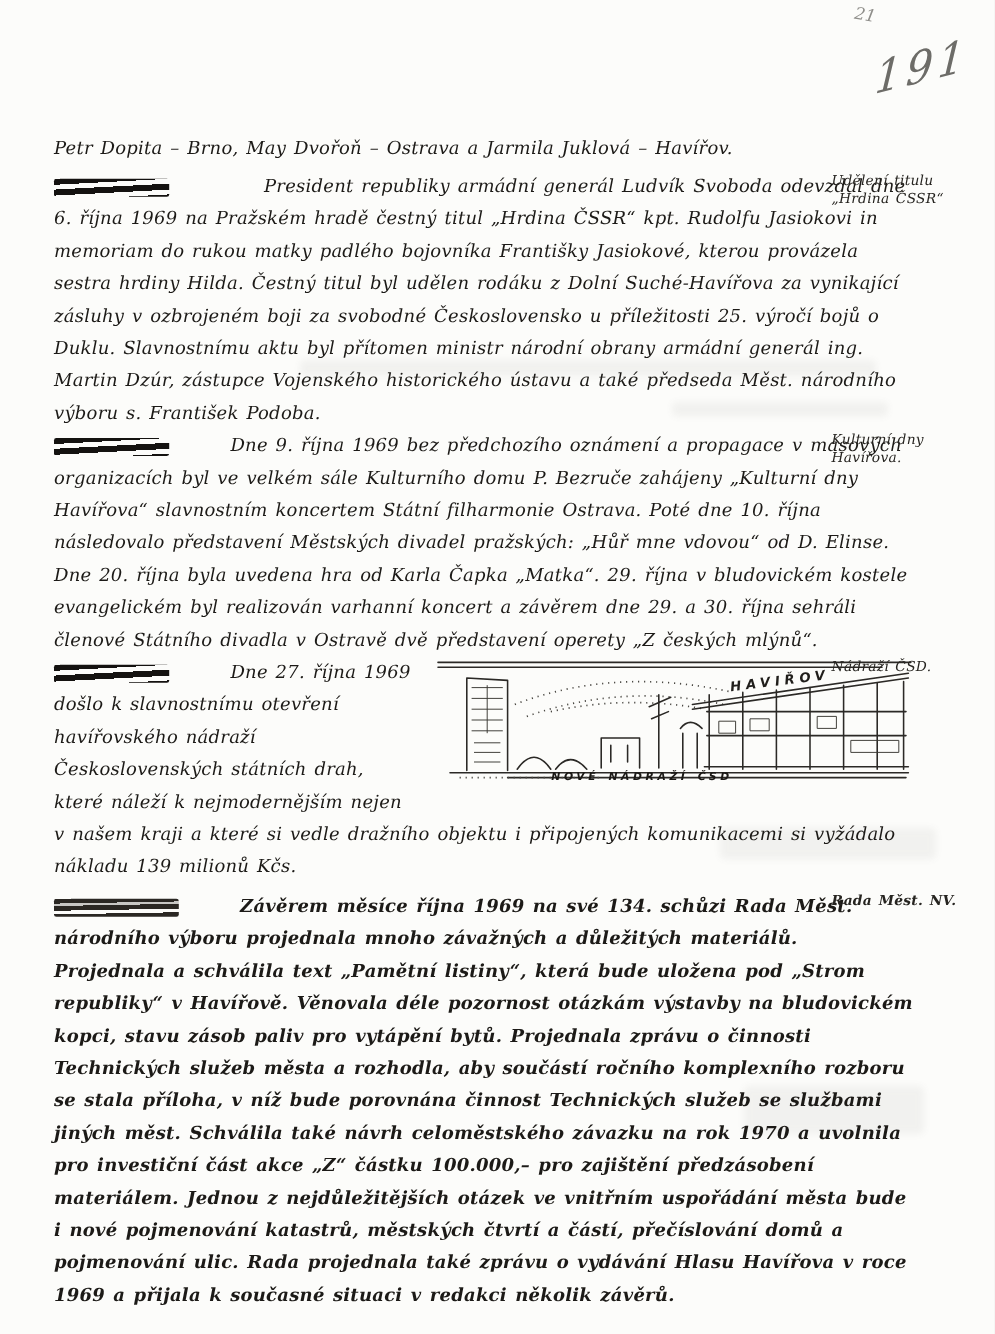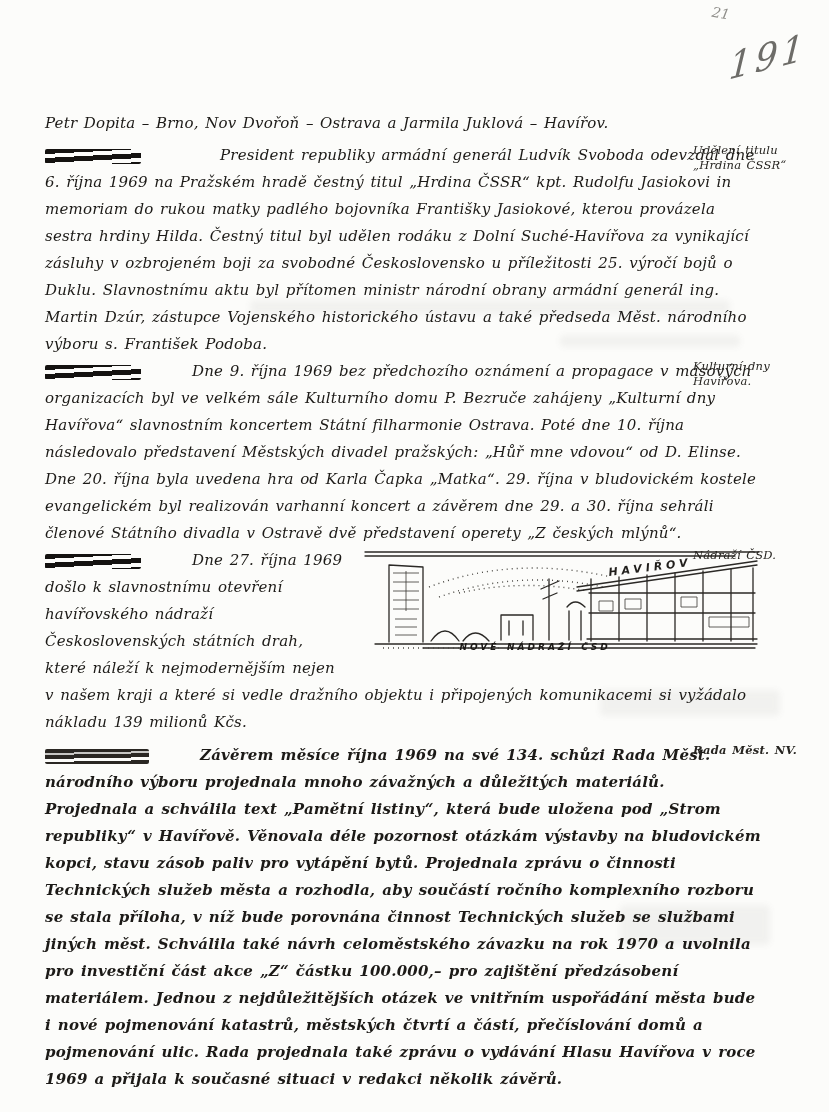--- a/index.html
+++ b/index.html
@@ -144,21 +144,21 @@
   <div class="smudge s1"></div>
   <div class="smudge s2"></div>
   <div class="smudge s3"></div>
   <div class="smudge s4"></div>
 
   <div class="pencil-mark">21</div>
   <div class="page-number">191</div>
 
   <div class="body-text">
 
-    <div class="intro-line">Petr Dopita – Brno, Nov Dvořoň – Ostrava a Jarmila Juklová – Havířov.</div>
+    <div class="intro-line">Petr Dopita – Brno, May Dvořoň – Ostrava a Jarmila Juklová – Havířov.</div>
 
     <div class="para">
       <span class="margin-note">Udělení titulu
 „Hrdina ČSSR“</span>
       <span class="redact wide-gap"></span><span class="ptext">President republiky armádní generál Ludvík Svoboda odevzdal dne 6. října 1969 na Pražském hradě čestný titul „Hrdina ČSSR“ kpt. Rudolfu Jasiokovi in memoriam do rukou matky padlého bojovníka Františky Jasiokové, kterou provázela sestra hrdiny Hilda. Čestný titul byl udělen rodáku z Dolní Suché-Havířova za vynikající zásluhy v ozbrojeném boji za svobodné Československo u příležitosti 25. výročí bojů o Duklu. Slavnostnímu aktu byl přítomen ministr národní obrany armádní generál ing. Martin Dzúr, zástupce Vojenského historického ústavu a také předseda Měst. národního výboru s. František Podoba.</span>
     </div>
 
     <div class="para">
       <span class="margin-note">Kulturní dny
 Havířova.</span>

